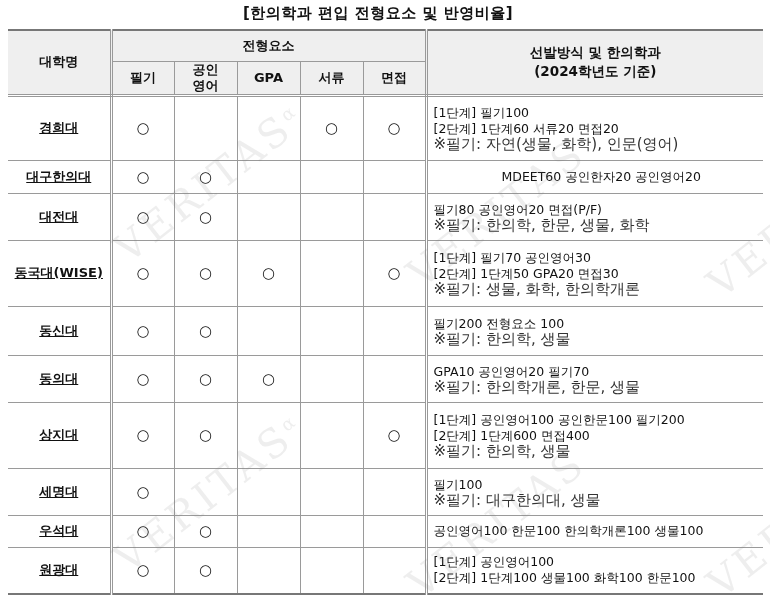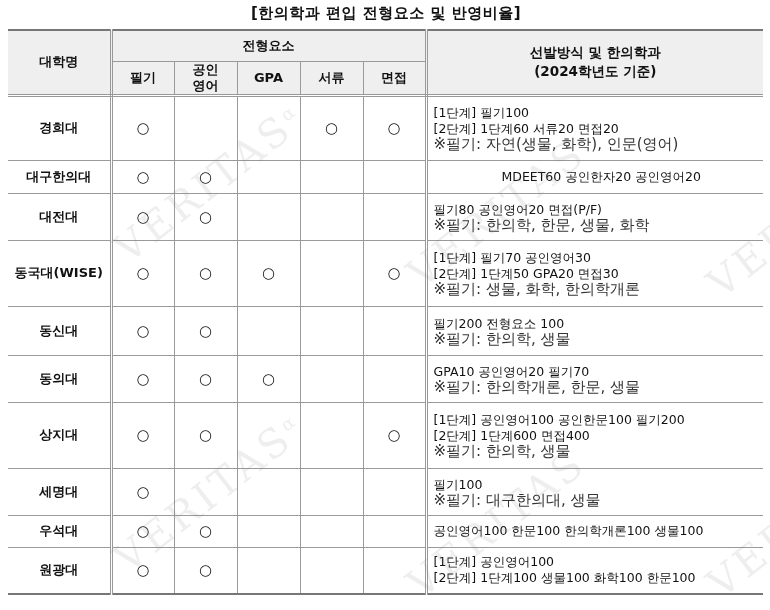--- a/index.html
+++ b/index.html
@@ -1,30 +1,30 @@
 <!DOCTYPE html>
 <html><head>
 <meta charset="utf-8">
 <style>
   html, body { margin: 0; padding: 0; background: #ffffff; }
   body { width: 770px; height: 610px; position: relative; overflow: hidden;
          font-family: "DejaVu Sans", "Liberation Sans", sans-serif; color: #111; }
-  .title { position: absolute; top: 4px; left: 8px; width: 756px; text-align: center;
+  .title { position: absolute; top: 4px; left: 0; width: 756px; text-align: center;
            font-size: 15px; font-weight: bold; letter-spacing: 0.5px; }
   table.grid { position: absolute; top: 29px; left: 8px; width: 755px;
                border-collapse: collapse; table-layout: fixed; }
   table.grid td, table.grid th { border: 1px solid #9a9a9a; padding: 0; }
   table.grid { border-top: 2px solid #777; border-bottom: 2px solid #777; }
   table.grid tr td:first-child, table.grid tr th:first-child { border-left: none; }
   table.grid tr td:last-child, table.grid tr th:last-child { border-right: none; }
   th { background: #efefef; font-weight: bold; font-size: 13px; text-align: center; }
   th.sub { font-size: 13px; line-height: 16px; }
   .hdr-bottom th, .hdr-bottom td { border-bottom: 3px double #999 !important; }
   .dbl-right { border-right: 3px double #999 !important; }
-  td.name { font-weight: bold; font-size: 13px; text-align: center; }
+  td.name { font-weight: bold; font-size: 13px; text-align: center; text-decoration: underline; }
   td.mark { text-align: center; font-size: 15px; }
   td.desc { font-size: 12.5px; padding-left: 6px !important; line-height: 16px; vertical-align: middle; }
   .line { display: block; white-space: nowrap; }
   .note { display: block; font-size: 15px; color: #333; white-space: nowrap; line-height: 14px; }
   .desc .indent { padding-left: 6px; }
   .watermark { position: absolute; font-family: "DejaVu Serif", serif; font-size: 40px;
                color: rgba(120,120,120,0.13); transform: rotate(-38deg); letter-spacing: 4px;
                pointer-events: none; white-space: nowrap; }
 </style>
 </head>

